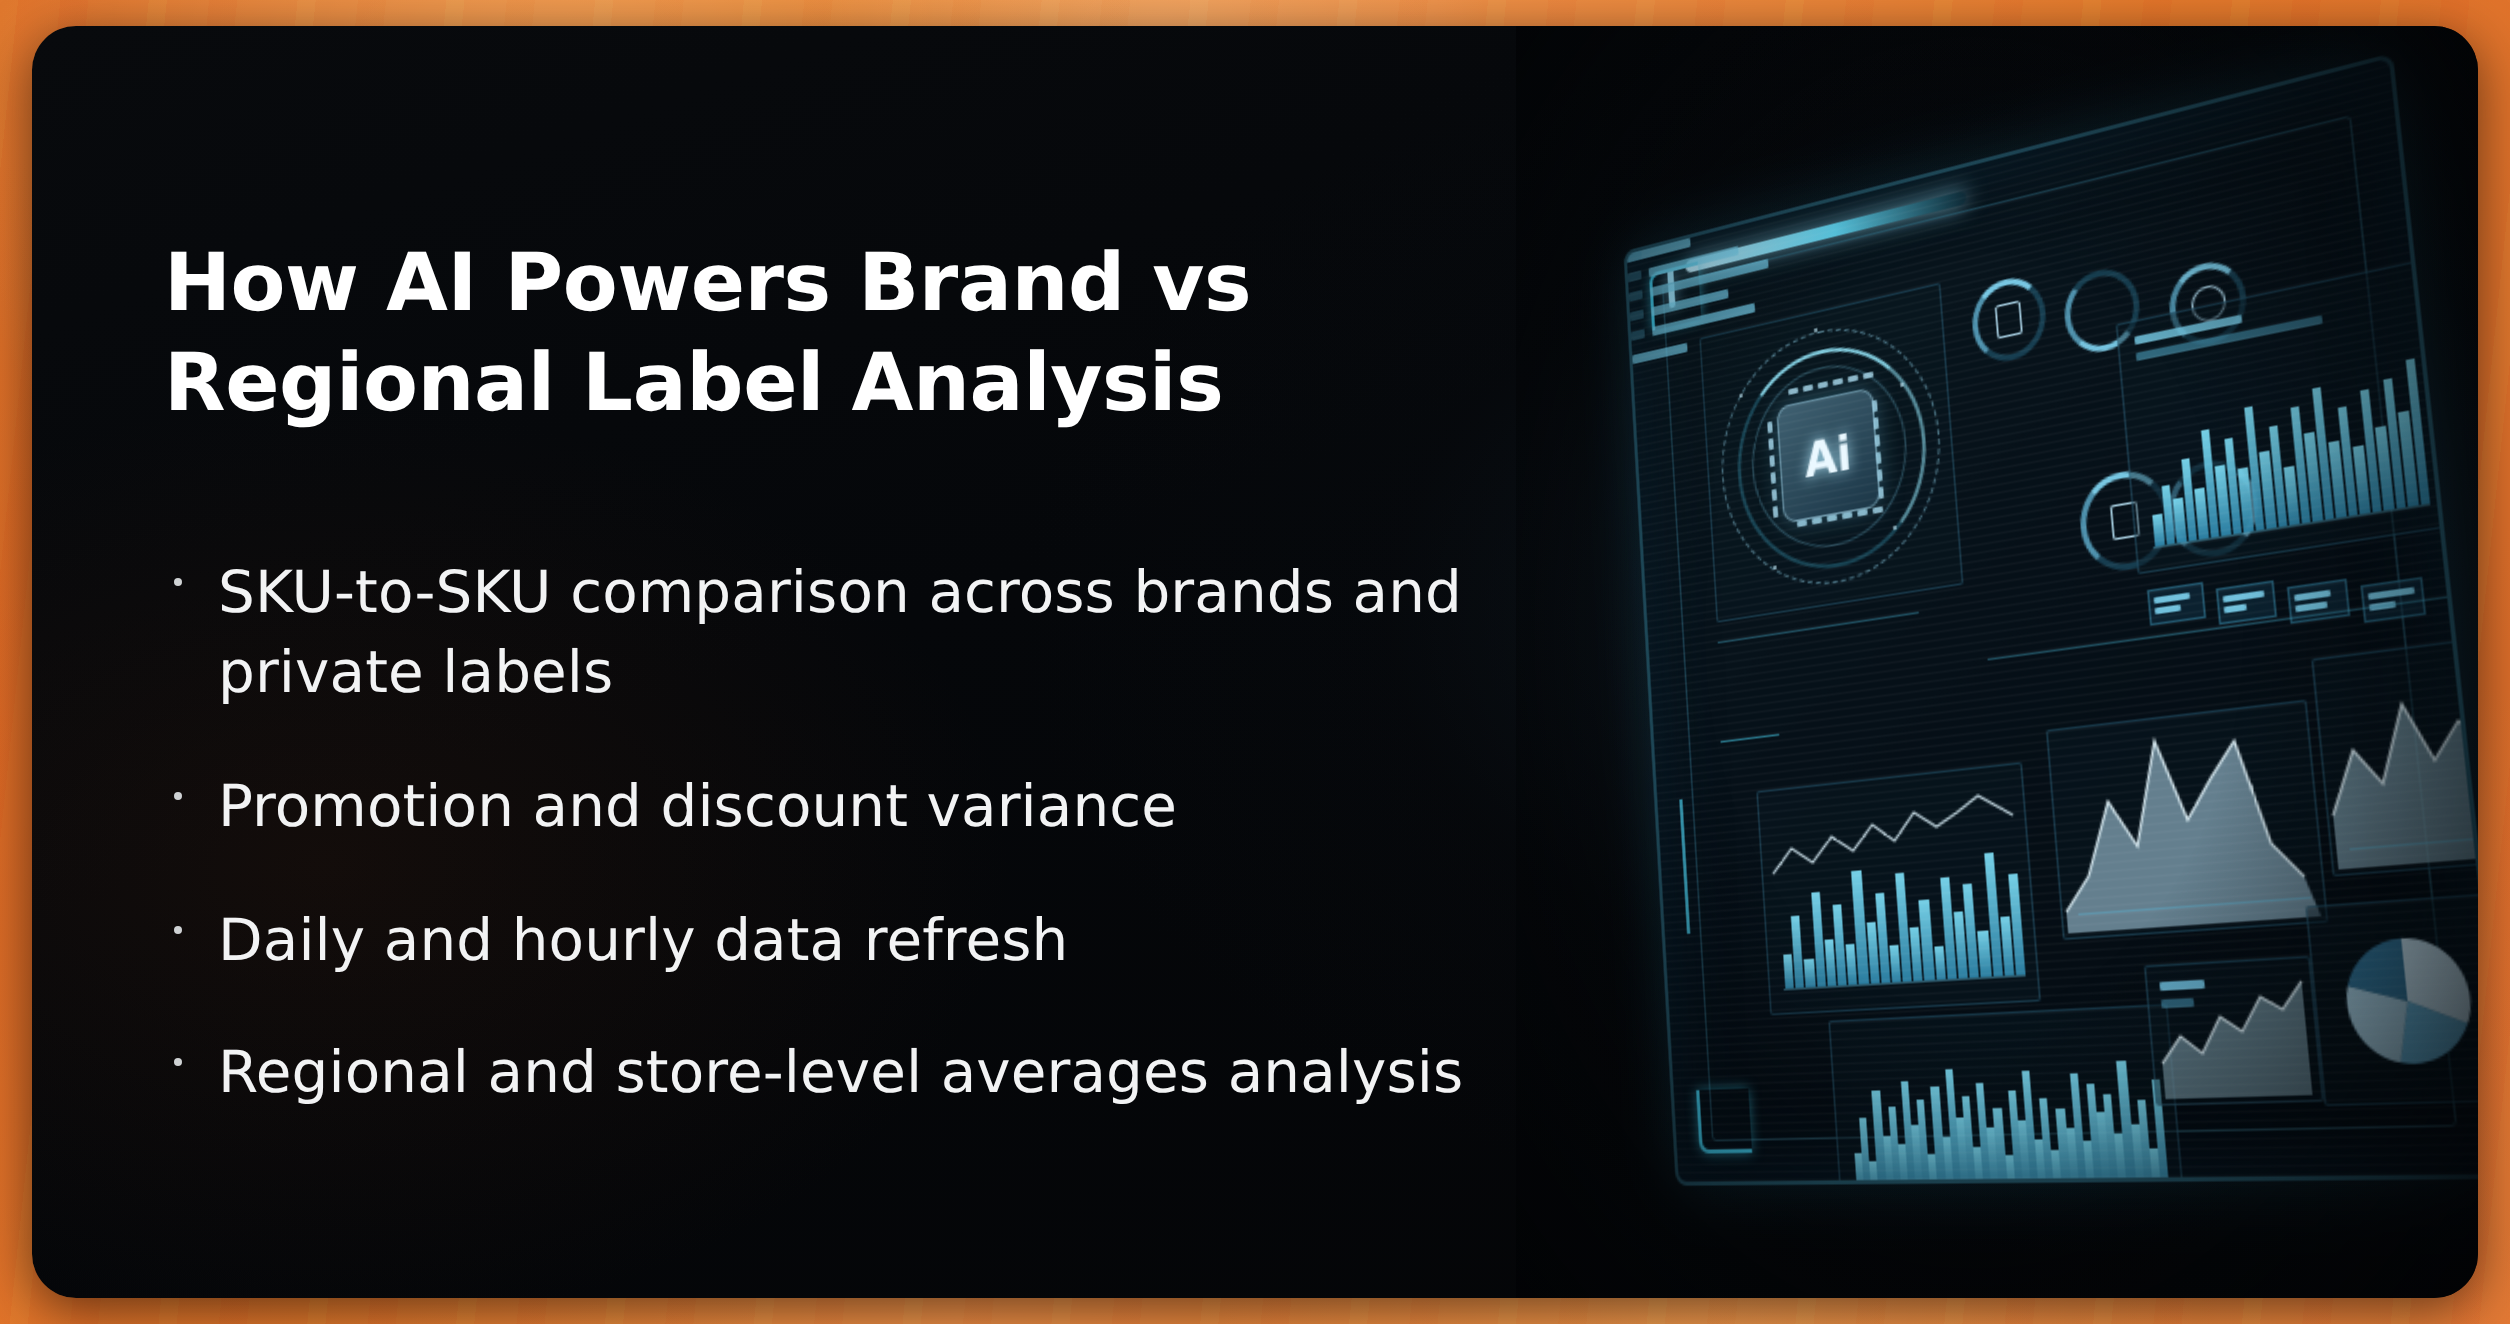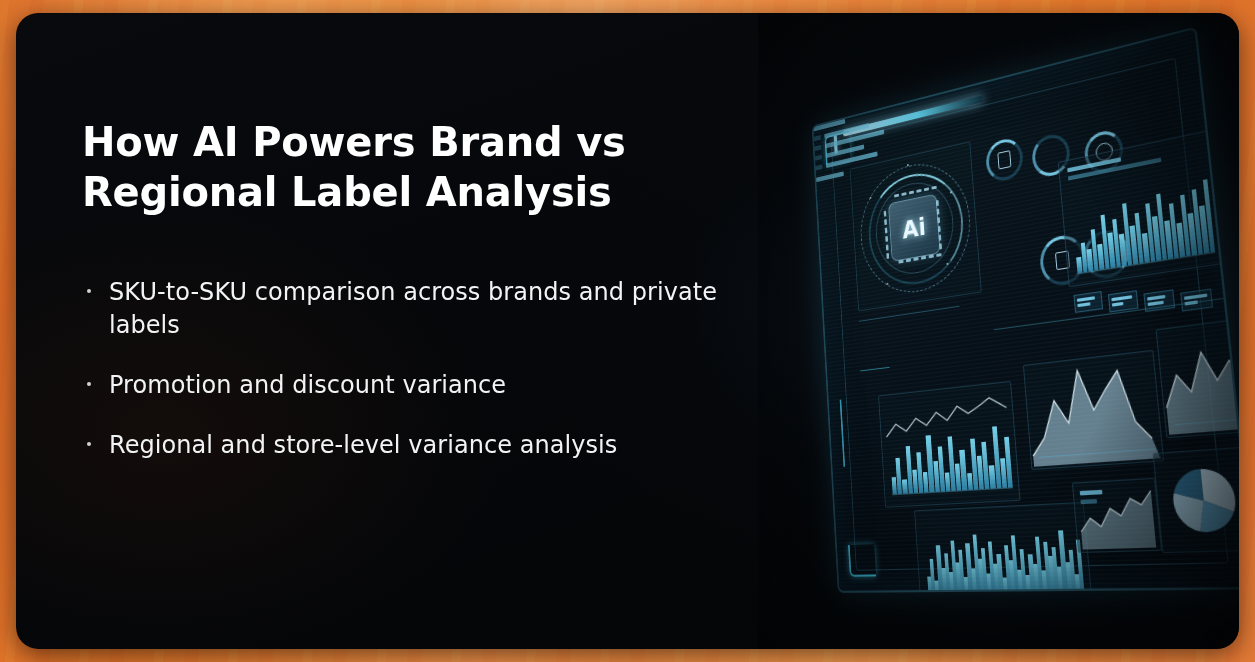--- a/index.html
+++ b/index.html
@@ -78,21 +78,21 @@
     list-style: none;
     margin: 58px 0 0 0;
     padding: 0;
   }
   .bullet-row {
     position: relative;
     padding-left: 27px;
     margin-bottom: 26px;
     color: #f2f3f4;
     font-family: "DejaVu Sans", sans-serif;
-    font-size: 24px;
+    font-size: 29px;
     font-weight: 400;
     line-height: 1.40;
     letter-spacing: 0.05px;
     max-width: 660px;
   }
   .bullet-row:last-child { margin-bottom: 0; }
   .bullet-row::before {
     content: "";
     position: absolute;
     left: 5px;
@@ -315,21 +315,22 @@
   <div id="backdrop-texture"></div>
 
   <div id="card">
 
     <div id="text-col">
       <h1 id="headline">How AI Powers Brand vs Regional Label Analysis</h1>
 
       <ul id="bullets">
         <li class="bullet-row">SKU-to-SKU comparison across brands and private labels</li>
         <li class="bullet-row">Promotion and discount variance</li>
-        <li class="bullet-row">Regional and store-level variance analysis</li>
+        <li class="bullet-row">Daily and hourly data refresh</li>
+        <li class="bullet-row">Regional and store-level averages analysis</li>
       </ul>
     </div>
 
     <div id="viz-stage">
       <div id="monitor-wrap">
         <div id="monitor">
           <div id="screen-bezel">
 
             <div id="titlebar-tick"></div>
             <div id="titlebar-glow"></div>

